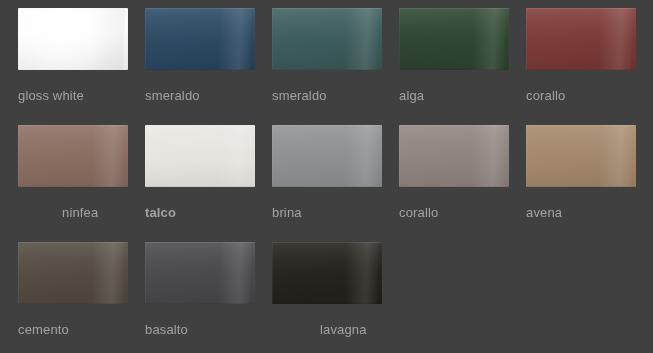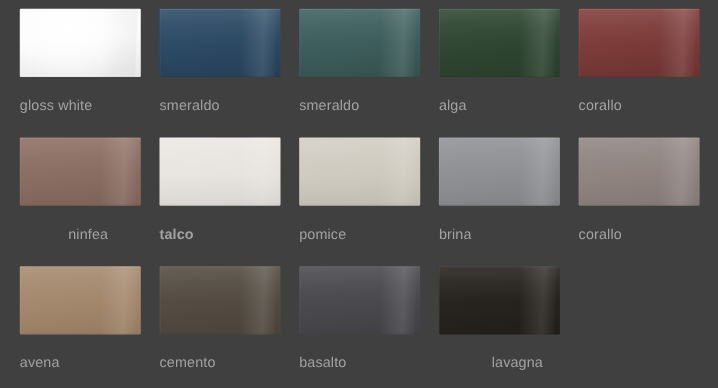--- a/index.html
+++ b/index.html
@@ -179,28 +179,20 @@
     </div>
     <div class="swatch-cell">
       <div class="swatch-chip" style="background: linear-gradient(170deg, rgb(236, 233, 229) 0%, rgb(232, 228, 224) 48%, rgb(226, 222, 217) 100%);">
         <span class="gloss-highlight"></span>
         <span class="gloss-sheen"></span>
         <span class="gloss-edge"></span>
       </div>
       <div class="swatch-label" style="color: rgb(162, 162, 162); font-weight: bold;">talco</div>
     </div>
     <div class="swatch-cell">
-      <div class="swatch-chip" style="background: linear-gradient(170deg, rgb(212, 208, 198) 0%, rgb(207, 203, 192) 48%, rgb(200, 196, 185) 100%);">
-        <span class="gloss-highlight"></span>
-        <span class="gloss-sheen"></span>
-        <span class="gloss-edge"></span>
-      </div>
-      <div class="swatch-label" style="color: rgb(162, 162, 162);">pomice</div>
-    </div>
-    <div class="swatch-cell">
       <div class="swatch-chip" style="background: linear-gradient(170deg, rgb(148, 150, 153) 0%, rgb(142, 144, 147) 48%, rgb(135, 137, 140) 100%);">
         <span class="gloss-highlight"></span>
         <span class="gloss-sheen"></span>
         <span class="gloss-edge"></span>
       </div>
       <div class="swatch-label" style="color: rgb(162, 162, 162);">brina</div>
     </div>
     <div class="swatch-cell">
       <div class="swatch-chip" style="background: linear-gradient(170deg, rgb(149, 138, 134) 0%, rgb(143, 132, 128) 48%, rgb(136, 125, 121) 100%);">
         <span class="gloss-highlight"></span>

